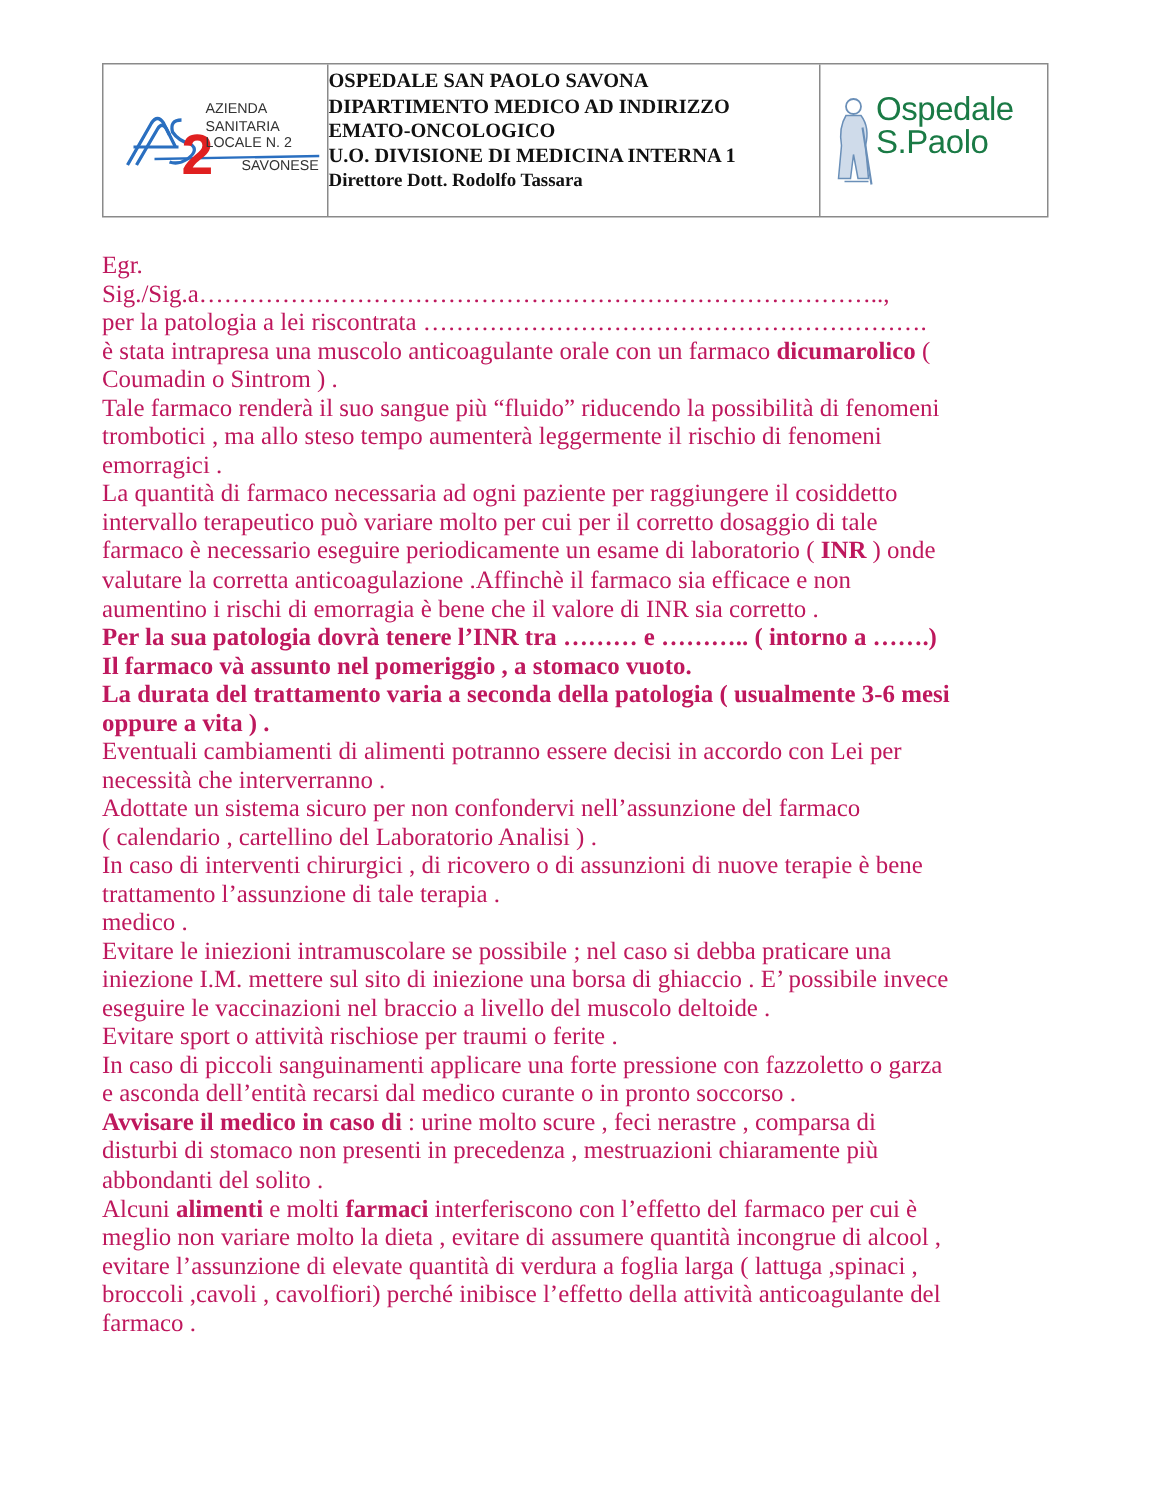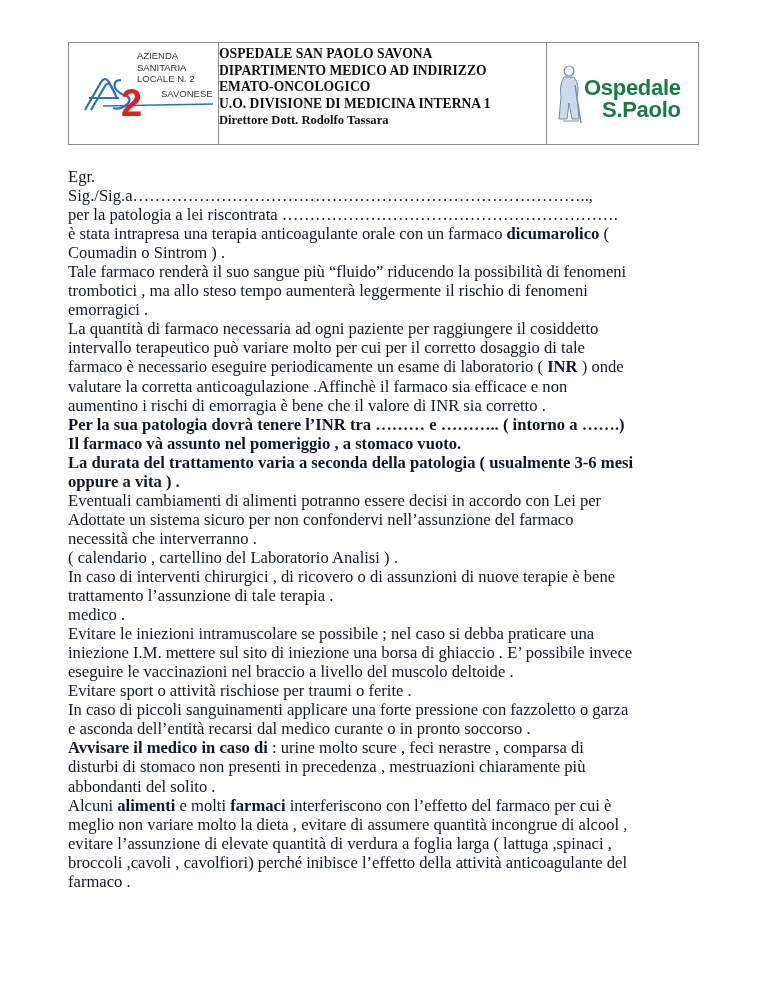--- a/index.html
+++ b/index.html
@@ -6,27 +6,27 @@
   body { width: 768px; height: 994px; position: relative; overflow: hidden; font-family: "Liberation Serif", serif; color: #111; }
   .header-table {
     position: absolute; left: 68px; top: 42px; width: 631px; height: 103px;
     border: 1px solid #8a8a8a; display: flex; box-sizing: border-box;
   }
   .cell-left { width: 149px; border-right: 1px solid #8a8a8a; position: relative; }
   .cell-mid { width: 328px; border-right: 1px solid #8a8a8a; text-align: left; font-weight: bold; font-size: 13.6px; line-height: 16.5px; padding-top: 3px; box-sizing: border-box; }
   .cell-mid .director { font-size: 12.6px; }
   .cell-right { flex: 1; position: relative; }
   .asl-logo { position: absolute; left: 14px; top: 25px; width: 130px; height: 50px; }
-  .asl-text { position: absolute; left: 68px; top: 7px; font-family: "Liberation Sans", sans-serif; font-size: 9.5px; line-height: 11.5px; color: #333; }
+  .asl-text { position: absolute; left: 68px; top: 24px; font-family: "Liberation Sans", sans-serif; font-size: 9.5px; line-height: 11.5px; color: #333; }
   .asl-text .savonese { margin-top: 3px; display: block; margin-left: 24px; }
   .osp-logo { position: absolute; left: 8px; top: 20px; }
-  .osp-text { position: absolute; left: 37px; top: 34px; font-family: "Liberation Sans", sans-serif; font-weight: bold; color: #1a7a45; font-size: 22px; line-height: 22px; letter-spacing: -0.3px; text-align: right; }
+  .osp-text { position: absolute; left: 37px; top: 19px; font-family: "Liberation Sans", sans-serif; font-weight: normal; color: #1a7a45; font-size: 22px; line-height: 22px; letter-spacing: -0.3px; }
   .body-text {
     position: absolute; left: 68px; top: 167px; width: 640px;
-    font-size: 16.6px; line-height: 19.05px; color: #0f172a;
+    font-size: 16.6px; line-height: 19.05px; color: #be185d;
   }
   .body-text p { margin: 0; }
   .b { font-weight: bold; }
 </style>
 </head>
 <body>
 
 <div class="header-table">
   <div class="cell-left">
     <svg class="asl-logo" viewBox="0 0 130 50" width="130" height="50">
@@ -64,37 +64,37 @@
       <div>Ospedale</div>
       <div>S.Paolo</div>
     </div>
   </div>
 </div>
 
 <div class="body-text">
   <p>Egr.</p>
   <p>Sig./Sig.a………………………………………………………………………..,</p>
   <p>per la patologia a lei riscontrata …………………………………………………….</p>
-  <p><span>è stata intrapresa una terapia anticoagulante orale con un farmaco </span><span class="b">dicumarolico</span><span> (</span></p>
+  <p><span>è stata intrapresa una muscolo anticoagulante orale con un farmaco </span><span class="b">dicumarolico</span><span> (</span></p>
   <p>Coumadin o Sintrom ) .</p>
   <p>Tale farmaco renderà il suo sangue più “fluido” riducendo la possibilità di fenomeni</p>
   <p>trombotici , ma allo steso tempo aumenterà leggermente il rischio di fenomeni</p>
   <p>emorragici .</p>
   <p>La quantità di farmaco necessaria ad ogni paziente per raggiungere il cosiddetto</p>
   <p>intervallo terapeutico può variare molto per cui per il corretto dosaggio di tale</p>
   <p><span>farmaco è necessario eseguire periodicamente un esame di laboratorio ( </span><span class="b">INR</span><span> ) onde</span></p>
   <p>valutare la corretta anticoagulazione .Affinchè il farmaco sia efficace e non</p>
   <p>aumentino i rischi di emorragia è bene che il valore di INR sia corretto  .</p>
   <p class="b">Per la sua patologia dovrà tenere l’INR tra ………  e  ……….. ( intorno a …….)</p>
   <p class="b">Il farmaco và assunto nel pomeriggio , a stomaco vuoto.</p>
   <p class="b">La durata del trattamento varia a seconda della patologia ( usualmente 3-6 mesi</p>
   <p class="b">oppure a vita ) .</p>
   <p>Eventuali cambiamenti di alimenti potranno essere decisi in accordo con Lei per</p>
+  <p>necessità che interverranno .</p>
   <p>Adottate un sistema sicuro per non confondervi nell’assunzione del farmaco</p>
-  <p>necessità che interverranno .</p>
   <p>( calendario , cartellino del Laboratorio Analisi ) .</p>
   <p>In caso di interventi chirurgici , di ricovero o di assunzioni di nuove terapie è bene</p>
   <p>trattamento l’assunzione di tale terapia .</p>
   <p>medico .</p>
   <p>Evitare le iniezioni intramuscolare se possibile ; nel caso si debba praticare una</p>
   <p>iniezione I.M. mettere sul sito di iniezione una borsa di ghiaccio . E’ possibile invece</p>
   <p>eseguire le vaccinazioni nel braccio a livello del muscolo deltoide .</p>
   <p>Evitare sport o attività rischiose per traumi o ferite .</p>
   <p>In caso di piccoli sanguinamenti applicare una forte pressione con fazzoletto o garza</p>
   <p>e asconda dell’entità recarsi dal medico curante o in pronto soccorso .</p>

